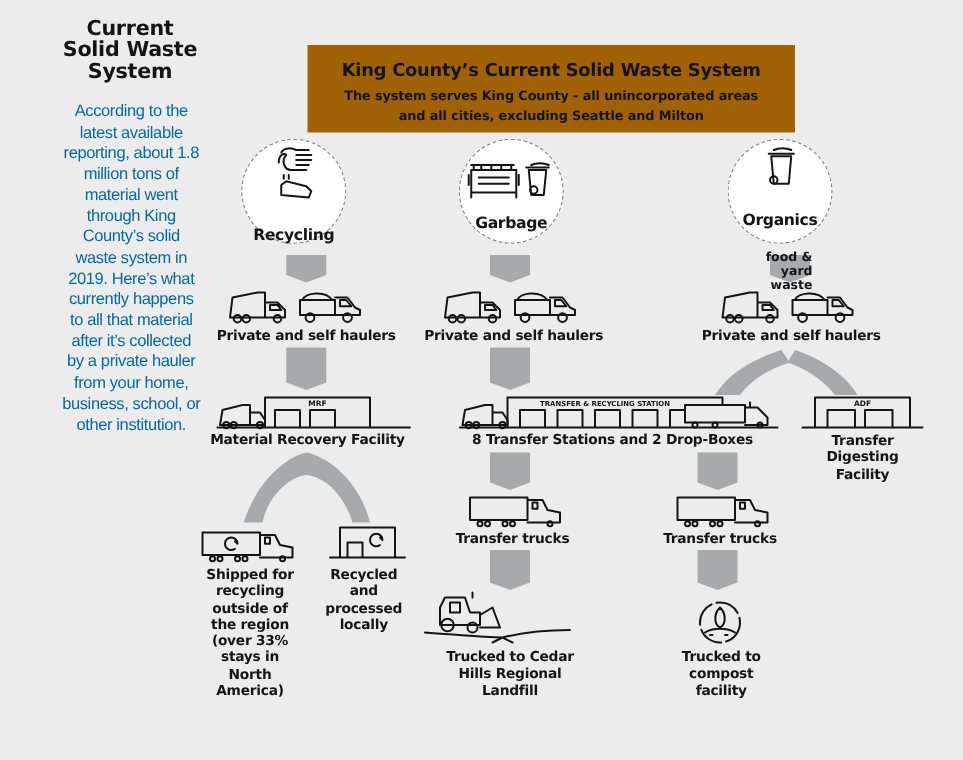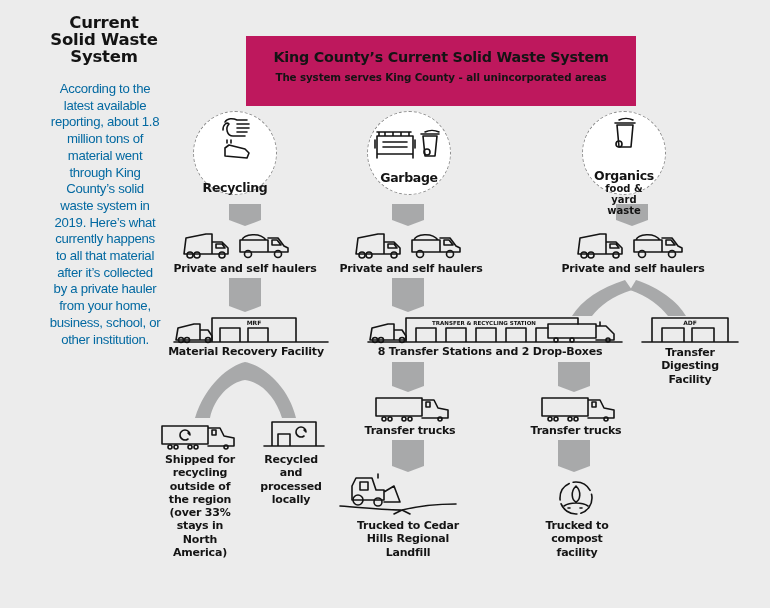--- a/index.html
+++ b/index.html
@@ -15,21 +15,21 @@
       font-family: "DejaVu Sans", sans-serif;
       font-weight: bold; font-size: 16.5px; line-height: 17px; letter-spacing: -0.2px;
     }
     .sidebar-body {
       left: 49px; top: 81px; width: 112px;
       font-family: "Liberation Sans", sans-serif;
       font-size: 13.2px; line-height: 16.7px; letter-spacing: -0.3px; color: #0369a1;
     }
     .header-box {
       left: 246px; top: 36px; width: 390px; height: 70px;
-      background: #be185d;
+      background: #a16207;
       text-align: center;
     }
     .header-title {
       margin-top: 13px;
       font-weight: bold; font-size: 14.3px; letter-spacing: -0.2px;
     }
     .header-sub {
       margin-top: 4px;
       font-weight: bold; font-size: 10.3px; line-height: 16px; letter-spacing: -0.1px;
     }
@@ -50,20 +50,21 @@
 </head>
 <body>
 
 <div class="abs sidebar-title">Current Solid Waste System</div>
 <div class="abs sidebar-body">According to the latest available reporting, about 1.8 million tons of material went through King County’s solid waste system in 2019. Here’s what currently happens to all that material after it’s collected by a private hauler from your home, business, school, or other institution.</div>
 
 <div class="abs header-box">
   <div class="header-title">King County’s Current Solid Waste System</div>
   <div class="header-sub">
     <div>The system serves King County - all unincorporated areas</div>
+    <div>and all cities, excluding Seattle and Milton</div>
   </div>
 </div>
 
 <svg width="770" height="608" style="left:0;top:0;">
 
   <path class="arrow" d="M229,204 h32 v16 l-16,6 l-16,-6z"></path>
   <path class="arrow" d="M229,278 h32 v28 l-16,6 l-16,-6z"></path>
 
   <path class="arrow" d="M392,204 h32 v16 l-16,6 l-16,-6z"></path>
   <path class="arrow" d="M392,278 h32 v28 l-16,6 l-16,-6z"></path>
@@ -97,21 +98,21 @@
   </svg>
   <div class="circle-label" style="margin-top:58px;">Garbage</div>
 </div>
 
 <div class="abs circle" style="left:582px;top:111px;">
   <svg width="24" height="34" style="left:30px;top:5px;">
     <path class="stroke" d="M4,8 L20,8 L18,30 L6,30 Z M2,6 L22,6 M6,3 C10,1 16,1 20,3"></path>
     <circle class="stroke" cx="6" cy="27" r="3"></circle>
   </svg>
   <div class="circle-label" style="margin-top:56px;">Organics</div>
-  <div class="circle-sub" style="width:52px;margin:0 auto;">food &amp; yard waste</div>
+  <div class="circle-sub" style="width:52px;margin:18px auto;text-align:right;">food &amp; yard waste</div>
 </div>
 
 <svg width="120" height="34" style="left:180px;top:228px;">
   <path class="stroke" d="M6,10 L26,6 L32,6 L32,26 L4,26 Z M32,14 L42,14 L48,20 L48,26 L32,26 M36,16 h6 l3,4 h-9z"></path>
   <circle class="stroke" cx="10" cy="27" r="3"></circle>
     <circle class="stroke" cx="17" cy="27" r="3"></circle>
     <circle class="stroke" cx="42" cy="27" r="3"></circle>
   <path class="stroke" d="M62,12 C64,6 80,4 86,12 L62,12 Z M60,12 L88,12 L88,24 L60,24 Z M88,10 L98,10 L104,18 L108,20 L108,24 L88,24 M92,12 h5 l4,5 h-9z"></path>
   <circle class="stroke" cx="68" cy="26" r="3.5"></circle>
     <circle class="stroke" cx="98" cy="26" r="3.5"></circle>

